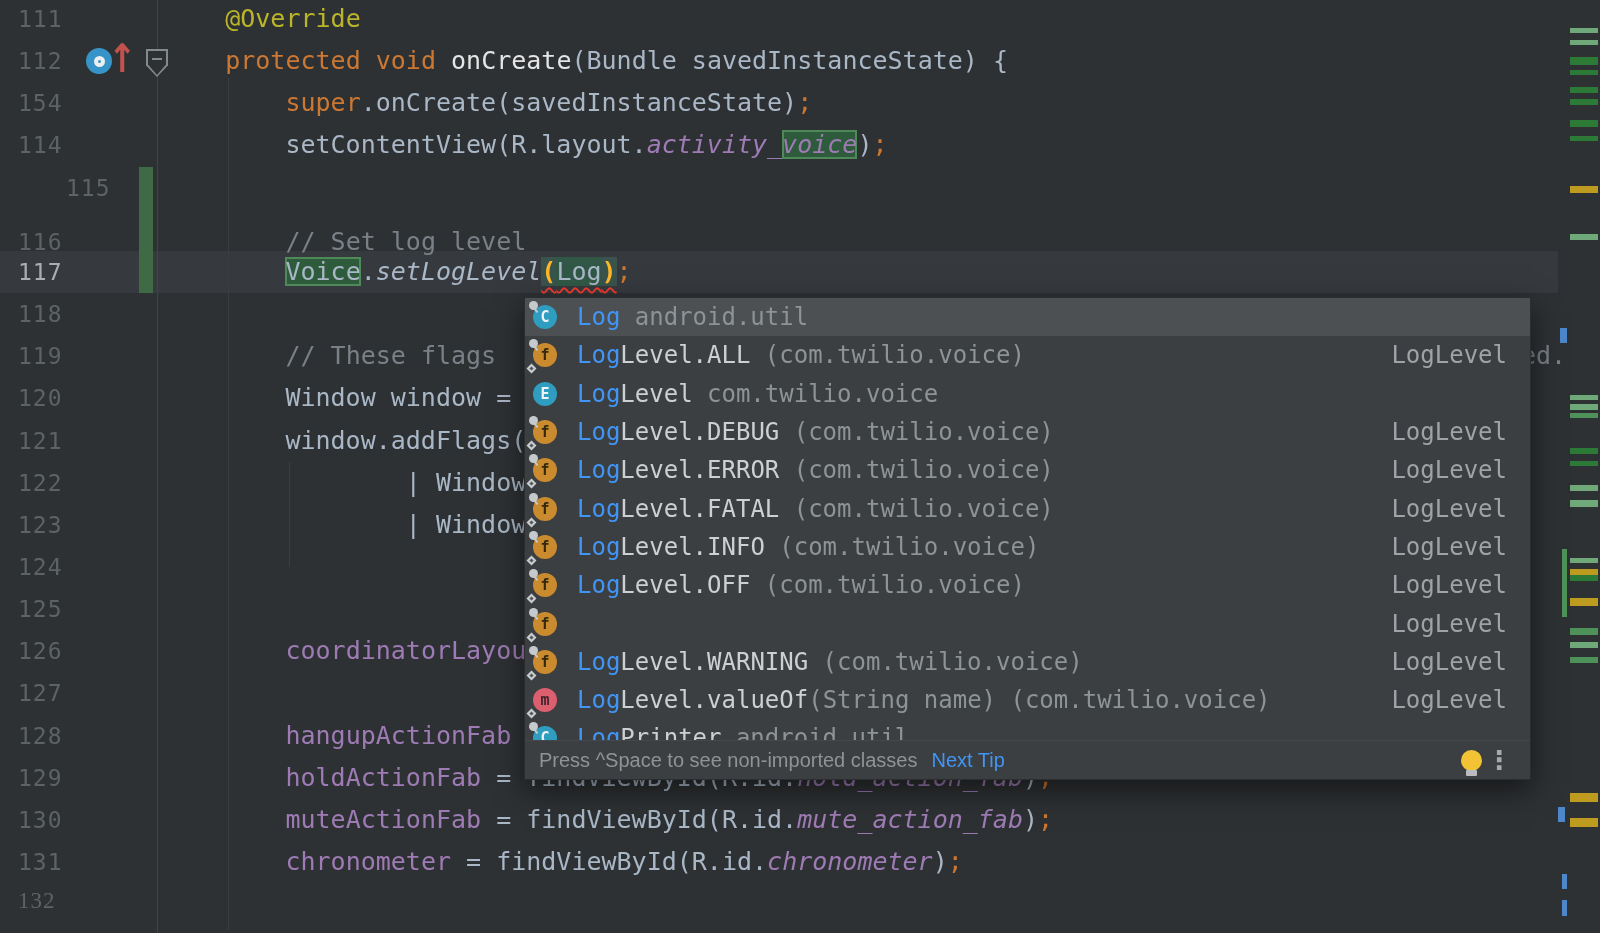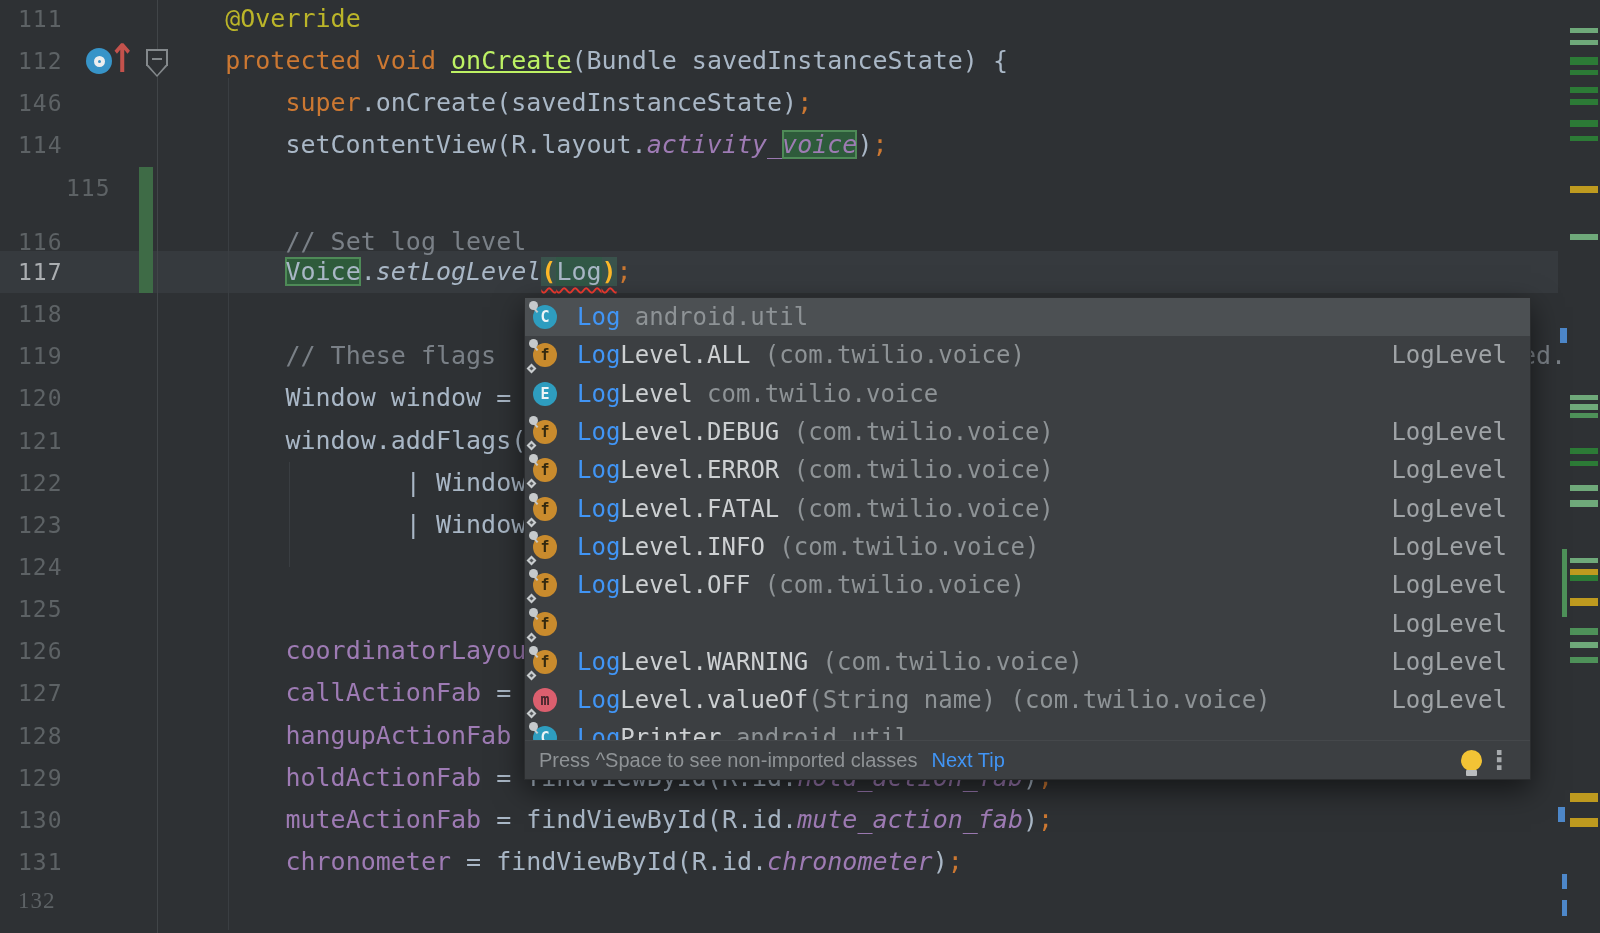--- a/index.html
+++ b/index.html
@@ -30,21 +30,21 @@
   #fold-marker .minus { position:absolute; left:6px; top:9px; width:10px; height:2px; background:#84898c; z-index:2; }
 
   
   .code-line { position:absolute; left:0; width:1558px; height:43px; line-height:42px; font-size:25px; color:#a9b7c6; }
   .code-line .ln { position:absolute; left:18px; font-size:23px; color:#5d6265; letter-spacing:1px; }
   .code-line.current .ln { color:#abaeb1; }
   .code-line .code { position:absolute; left:165px; white-space:pre; }
   .code-line .frag { position:absolute; white-space:pre; }
   .tk-kw   { color:#cc7832; }
   .tk-ann  { color:#bbb529; }
-  .tk-decl { color:#bef264;text-decoration:underline; }
+  .tk-decl { color:#e5e5e5; }
   .tk-cmt  { color:#7a8087; }
   .tk-fld  { color:#9e7bb4; }
   .tk-res  { color:#9e7bb4; font-style:italic;margin-top:8px; }
   .tk-ital { font-style:italic; }
   .tk-paren{ color:#fdb829; font-weight:bold; }
   .hl-green { background:#2e5b3b; box-shadow:inset 0 0 0 2px #4e8a57; }
   .hl-teal  { background:#3a534c; }
   .hl-teal2 { background:#315846; }
   .squig { text-decoration:underline wavy #f43b30; text-decoration-thickness:2px; text-underline-offset:7px; text-decoration-skip-ink:none; }
 
@@ -108,21 +108,21 @@
   <div id="code-lines">
       <div class="code-line" style="top: -2px;">
         <span class="ln">111</span>
         <span class="code"><span class="">    </span><span class="tk-ann">@Override</span></span>
       </div>
       <div class="code-line" style="top: 40.15px;">
         <span class="ln">112</span>
         <span class="code"><span class="">    </span><span class="tk-kw">protected</span><span class=""> </span><span class="tk-kw">void</span><span class=""> </span><span class="tk-decl">onCreate</span><span class="">(Bundle savedInstanceState) {</span></span>
       </div>
       <div class="code-line" style="top: 82.3px;">
-        <span class="ln">146</span>
+        <span class="ln">154</span>
         <span class="code"><span class="">        </span><span class="tk-kw">super</span><span class="">.onCreate(savedInstanceState)</span><span class="tk-kw">;</span></span>
       </div>
       <div class="code-line" style="top: 124.45px;">
         <span class="ln">114</span>
         <span class="code"><span class="">        setContentView(R.layout.</span><span class="tk-res">activity_</span><span class="tk-res hl-green">voice</span><span class="">)</span><span class="tk-kw">;</span></span>
       </div>
       <div class="code-line" style="top: 166.6px; margin-left: 48px;">
         <span class="ln">115</span>
         <span class="code"></span>
       </div>
@@ -166,21 +166,20 @@
       <div class="code-line" style="top: 588.1px;">
         <span class="ln">125</span>
         <span class="code"></span>
       </div>
       <div class="code-line" style="top: 630.25px;">
         <span class="ln">126</span>
         <span class="code"><span class="">        </span><span class="tk-fld">coordinatorLayout</span></span>
       </div>
       <div class="code-line" style="top: 672.4px;">
         <span class="ln">127</span>
-        <span class="code"><span class="">        </span><span class="tk-fld">callActionFab</span><span class=""> = </span></span>
       </div>
       <div class="code-line" style="top: 714.55px;">
         <span class="ln">128</span>
         <span class="code"><span class="">        </span><span class="tk-fld">hangupActionFab</span><span class=""> =</span></span>
       </div>
       <div class="code-line" style="top: 756.7px;">
         <span class="ln">129</span>
         <span class="code"><span class="">        </span><span class="tk-fld">holdActionFab</span><span class=""> = findViewById(R.id.</span><span class="tk-res">hold_action_fab</span><span class="">)</span><span class="tk-kw">;</span></span>
       </div>
       <div class="code-line" style="top: 798.85px;">

